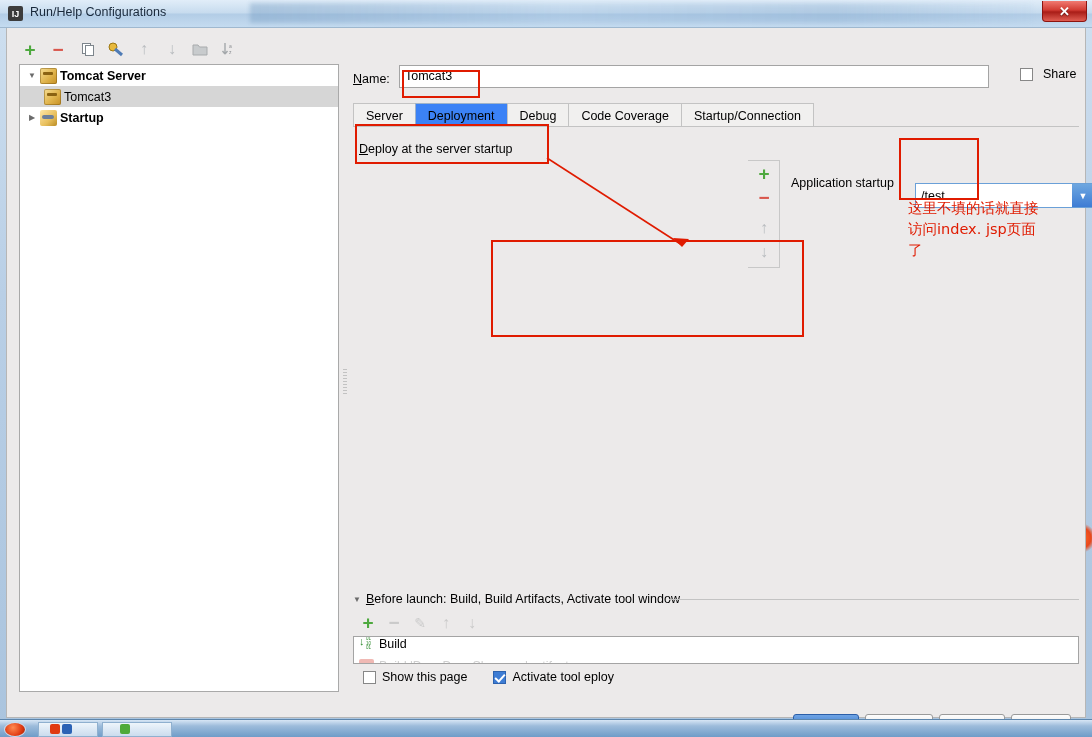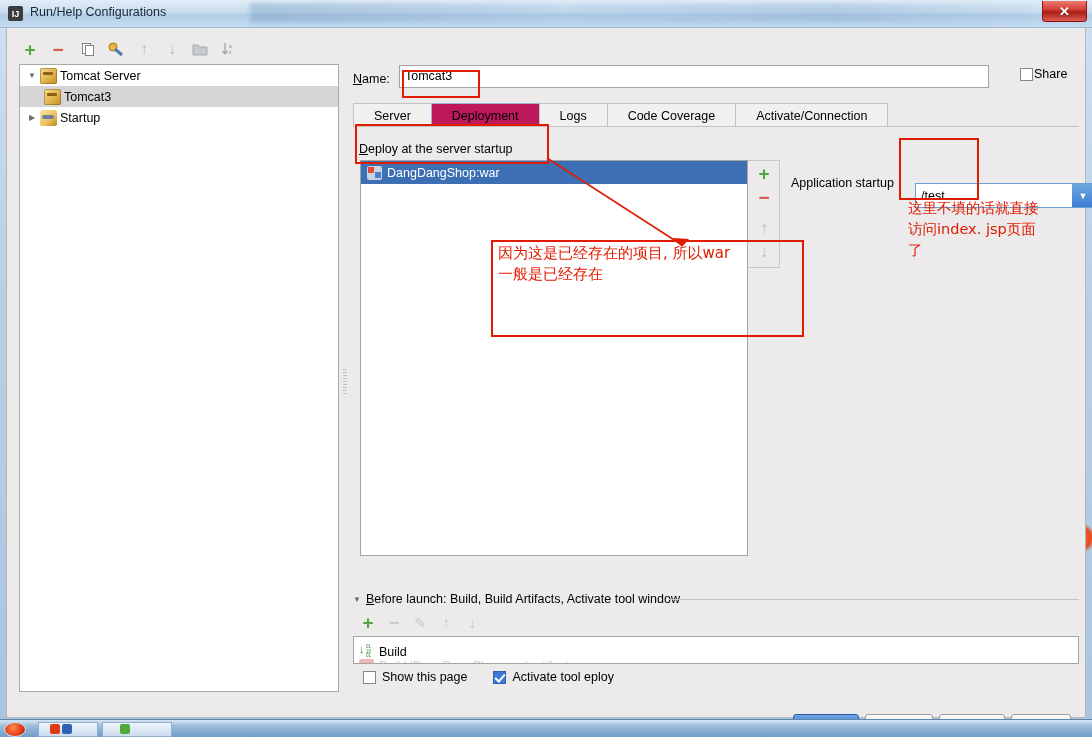--- a/index.html
+++ b/index.html
@@ -128,21 +128,21 @@
   }
   .ico-wrench {
     background: linear-gradient(135deg,#ffe7a8 0%,#e8bf5c 60%,#b98c25 100%);
     border-radius: 2px;
   }
   .ico-wrench::after{
     content:""; position:absolute; left:2px; top:5px; width:12px; height:4px;
     background:#6d7f9a; border-radius:2px;
   }
   .tree-label { white-space: nowrap; }
-  .tree-label.bold { font-weight: normal; }
+  .tree-label.bold { font-weight: bold; }
 
   
   .splitter {
     position: absolute; left: 334px; top: 36px; width: 8px; height: 628px;
     background: #eceaea;
   }
   .splitter-grip {
     position: absolute; left: 2px; top: 305px; width: 4px; height: 26px;
     background: repeating-linear-gradient(180deg,#c2c2c2 0 1px,transparent 1px 3px);
   }
@@ -155,45 +155,45 @@
   .name-label {
     position: absolute; left: 4px; top: 40px; font-size: 12.5px; color: #000;
   }
   .name-label u { text-decoration: underline; }
   .name-input {
     position: absolute; left: 50px; top: 33px; width: 590px; height: 23px;
     background: #fff; border: 1px solid #a4a4a4;
     font-size: 12.5px; color: #000; padding: 2px 5px; line-height: 17px;
   }
   .share-box {
-    position: absolute; left: 671px; top: 35px; display: flex; align-items: flex-end; gap: 1px;
+    position: absolute; left: 671px; top: 35px; display: flex; align-items: flex-end; gap: 10px;
     font-size: 12.5px; color: #000;
   }
   .cb {
     width: 13px; height: 13px; background: #fff; border: 1px solid #878787;
     display: inline-block; position: relative; flex: none;
   }
   .cb.checked { background: #3d7cd4; border-color: #2d62ae; }
   .cb.checked::after {
     content: ""; position: absolute; left: 3px; top: 0px; width: 4px; height: 8px;
     border: solid #fff; border-width: 0 2px 2px 0; transform: rotate(42deg);
   }
 
   
   .tabstrip {
     position: absolute; left: 4px; top: 69px; width: 726px; height: 26px;
     display: flex; align-items: flex-end;
   }
   .tab {
-    height: 24px; padding: 0 20px; display: flex; align-items: center;
+    height: 24px; padding: 0 12px; display: flex; align-items: center;
     font-size: 12.5px; color: #000; background: #f1f0ef;
     border: 1px solid #c3c3c3; border-bottom: none; margin-right: -1px;
     white-space: nowrap;
   }
-  .tab.active { background: #be185d; border-color: #9fb3c9; }
+  .tab.active { background: #3b82f6; border-color: #9fb3c9; }
   .tabs-rule {
     position: absolute; left: 4px; top: 94px; width: 726px; height: 1px; background: #c3c3c3;
   }
 
   
   .deploy-title {
     position: absolute; left: 10px; top: 110px; font-size: 12.5px; color: #000;
   }
   .deploy-title u { text-decoration: underline; }
 
@@ -254,21 +254,21 @@
   .bl-toolbar { position: absolute; left: 8px; top: 580px; width: 200px; height: 24px; }
   .blbtn {
     position: absolute; top: 0; width: 22px; height: 22px;
     display: flex; align-items: center; justify-content: center; font-size: 14px;
   }
   .bl-list {
     position: absolute; left: 4px; top: 604px; width: 726px; height: 28px;
     background: #fff; border: 1px solid #a4a4a4; overflow: hidden;
   }
   .bl-row {
-    height: 22px; display: flex; align-items: flex-end; font-size: 12.5px;
+    height: 22px; display: flex; align-items: flex-start; font-size: 12.5px;
     color: #000; padding-left: 5px;
   }
   .bl-row.faded { color: #cfcfcf; height: 14px; }
   .bl-ico {
     width: 15px; height: 14px; margin-right: 5px; flex: none; position: relative;
     font-size: 7px; color: #2f8a2f; line-height: 7px;
   }
   .bl-ico.build::before { content: "↓"; position: absolute; left: 0; top: 1px; font-size: 11px; }
   .bl-ico.build::after  { content: "01\A 10\A 01"; white-space: pre; position: absolute; left: 7px; top: 0; font-size: 4.5px; line-height: 4.5px; color: #2f8a2f; }
   .bl-ico.art { background: #f0b9b4; border-radius: 2px; }
@@ -397,34 +397,28 @@
         <div class="name-input">Tomcat3</div>
 
         <div class="share-box">
           <span class="cb"></span>
           <span>Share</span>
         </div>
 
         <div class="tabstrip">
           <div class="tab">Server</div>
           <div class="tab active">Deployment</div>
-          <div class="tab">Logs</div>
+          <div class="tab">Debug</div>
           <div class="tab">Code Coverage</div>
-          <div class="tab">Activate/Connection</div>
+          <div class="tab">Startup/Connection</div>
         </div>
         <div class="tabs-rule"></div>
 
         <div class="deploy-title"><u>D</u>eploy at the server startup</div>
 
-        <div class="deploy-list">
-          <div class="deploy-row">
-            <span class="war-ico"></span>
-            <span>DangDangShop:war</span>
-          </div>
-        </div>
 
         <div class="deploy-side">
           <div class="side-btn" style="top:2px;color:#4ea93f;font-size:19px;font-weight:bold">+</div>
           <div class="side-btn" style="top:26px;color:#d9564c;font-size:19px;font-weight:bold">−</div>
           <div class="side-btn" style="top:56px;color:#b9bcbf;font-size:16px">↑</div>
           <div class="side-btn" style="top:80px;color:#b9bcbf;font-size:16px">↓</div>
         </div>
 
         <div class="appctx-label">Application startup</div>
         <div class="appctx-combo">
@@ -477,22 +471,20 @@
       </div>
 
     </div>
   </div>
 
   <div class="anno anno-rect r-tab"></div>
   <div class="anno anno-rect r-list"></div>
   <div class="anno anno-rect r-ctx"></div>
   <div class="anno anno-rect r-note"></div>
 
-  <div class="note-text">因为这是已经存在的项目, 所以war
-一般是已经存在</div>
   <div class="ctx-note">这里不填的话就直接
 访问index. jsp页面
 了</div>
 
   <svg class="arrow-svg">
     <line x1="547" y1="158" x2="682" y2="245" stroke="#e01b00" stroke-width="1.6"></line>
     <polygon points="682,247 673,238 689,239" fill="#e01b00"></polygon>
   </svg>
 
   <div class="taskbar">

